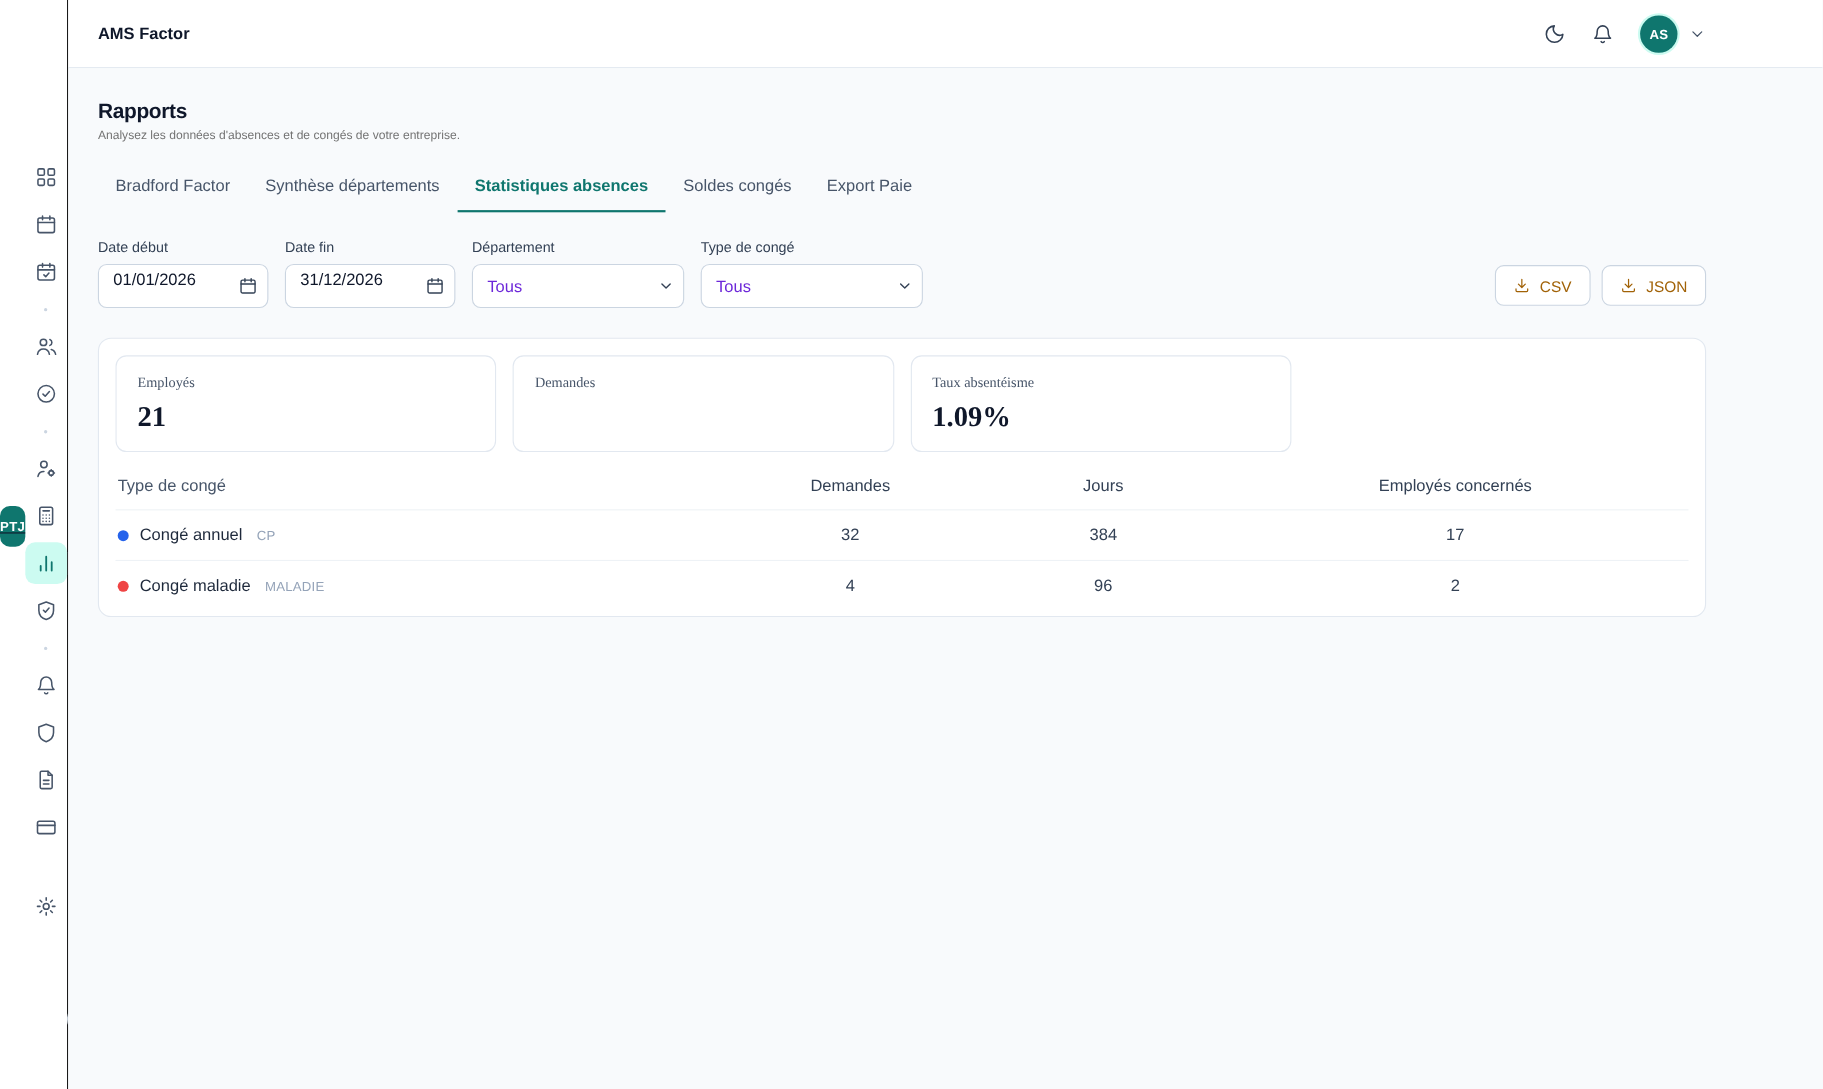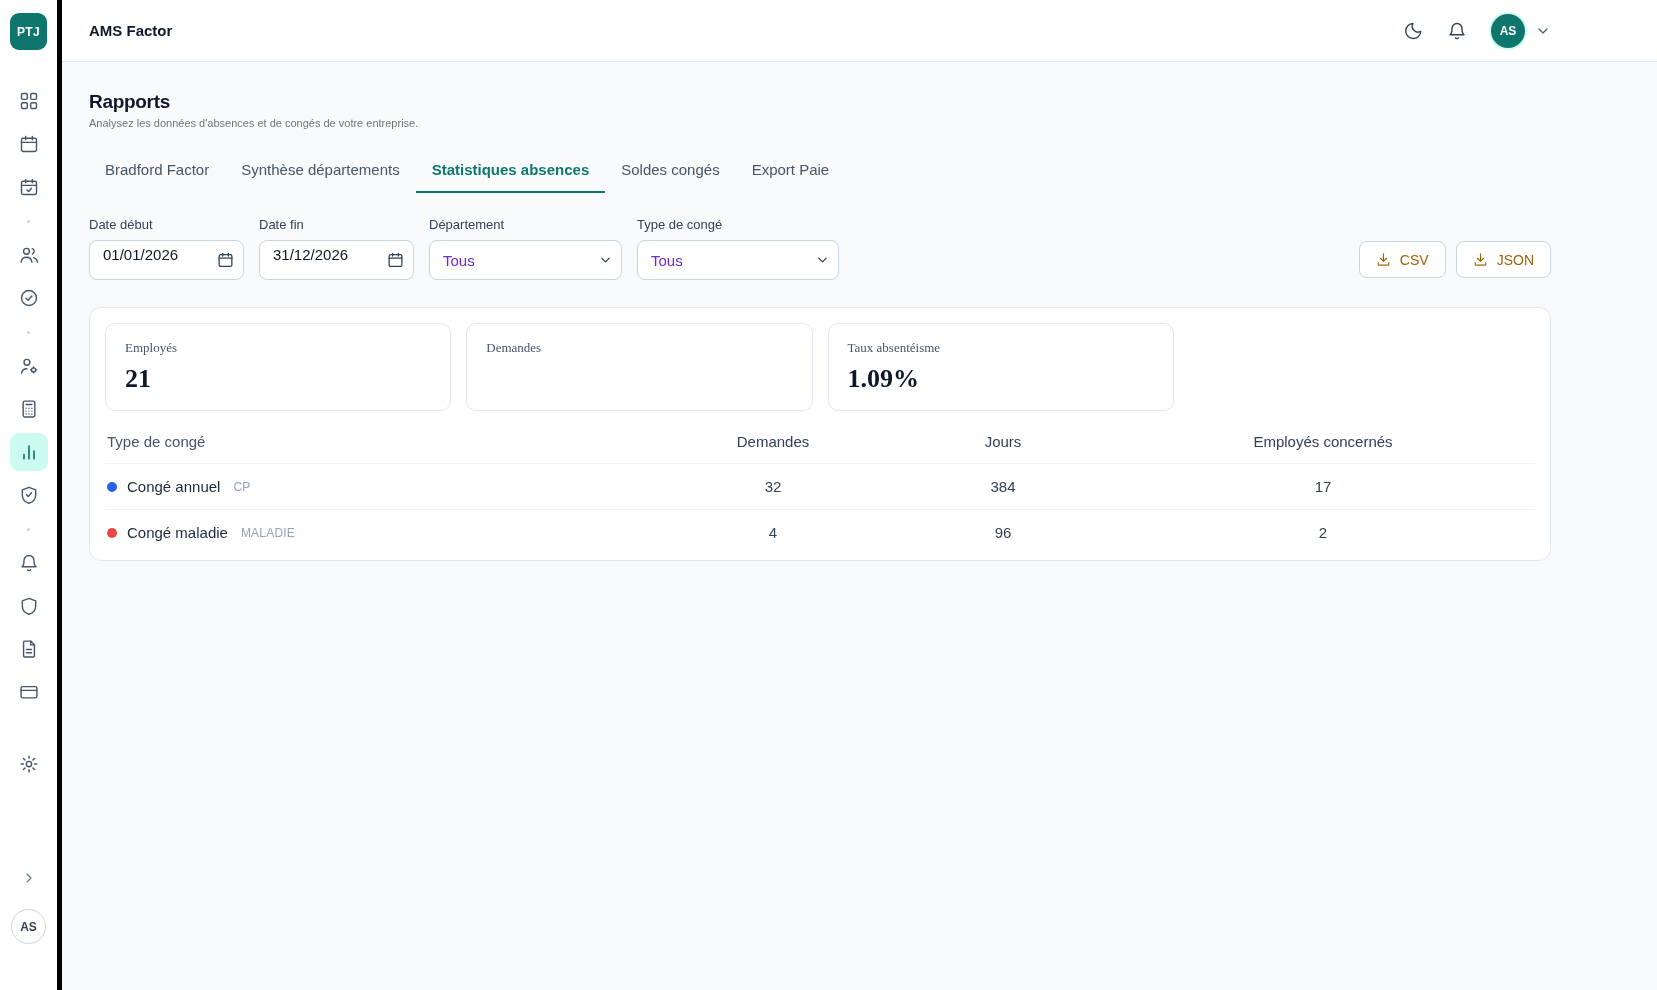--- a/index.html
+++ b/index.html
@@ -8,23 +8,24 @@
     font-family: "Liberation Sans", sans-serif;
     background: #f8fafc;
     color: #0f172a;
     display: flex;
     overflow: hidden;
   }
 
   
   .sidebar {
     width: 62px; min-width: 62px; height: 100%;
-    background: #fff; border-right: 5px solid #000000;
-    display: flex; flex-direction: column; align-items: center;
+    background: #fff; border-right: 1px solid #000000;
+    display: flex; flex-direction: row; align-items: center;
     padding: 13px 0 46px;
+    text-decoration: underline;
   }
   .logo {
     width: 37px; height: 37px; border-radius: 9px;
     background: #0f766e; color: #fff; font-weight: bold; font-size: 12px;
     display: flex; align-items: center; justify-content: center; letter-spacing: .3px;
   }
   .side-nav { display: flex; flex-direction: column; align-items: center; margin-top: 32px; }
   .nav-item {
     width: 38px; height: 38px; border: none; background: transparent; border-radius: 9px;
     display: flex; align-items: center; justify-content: center;

